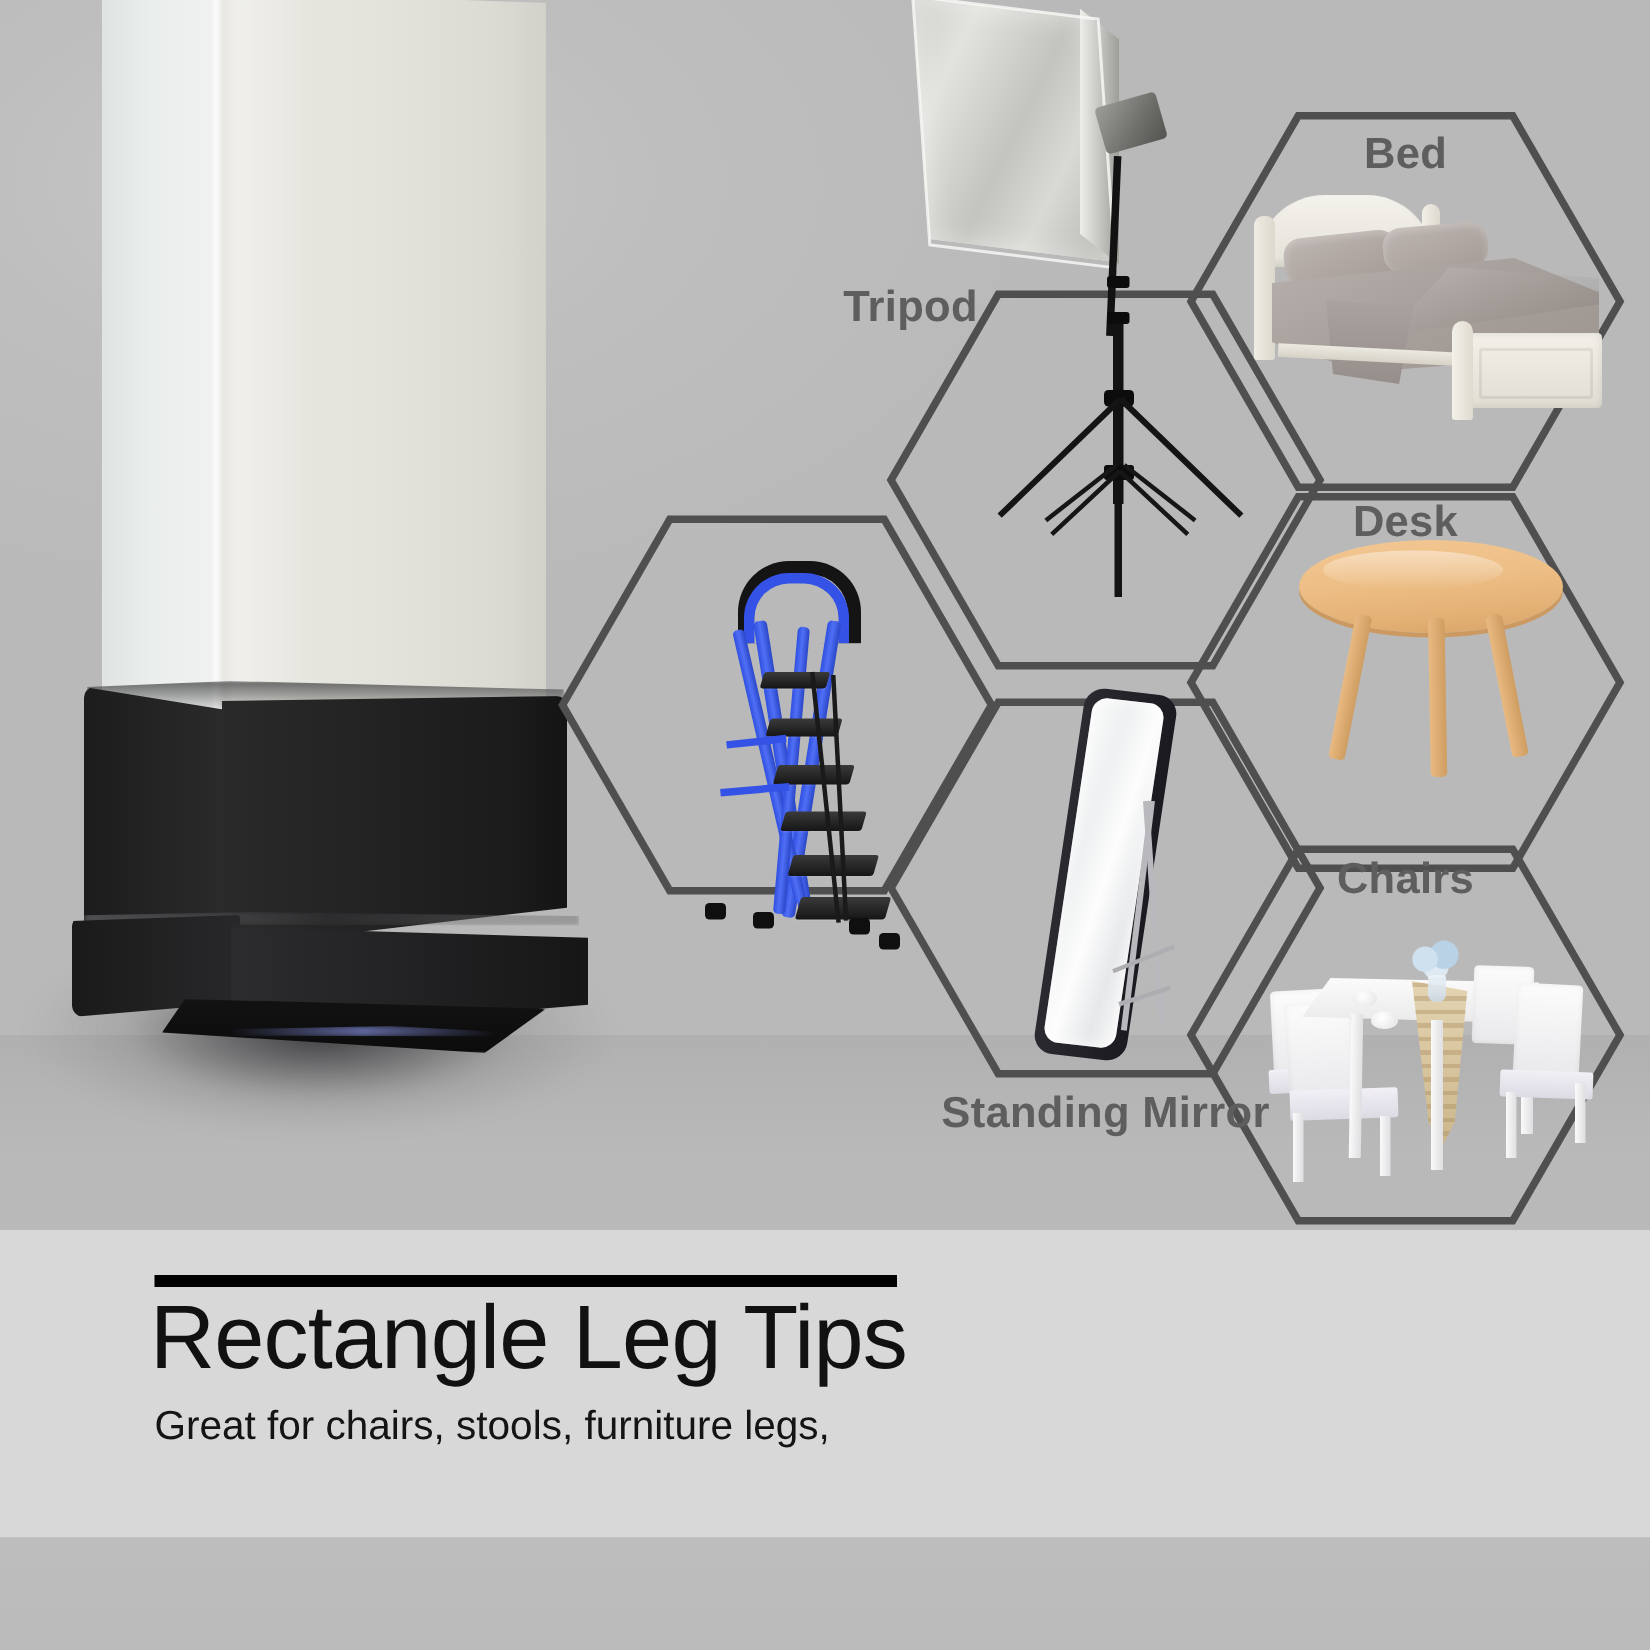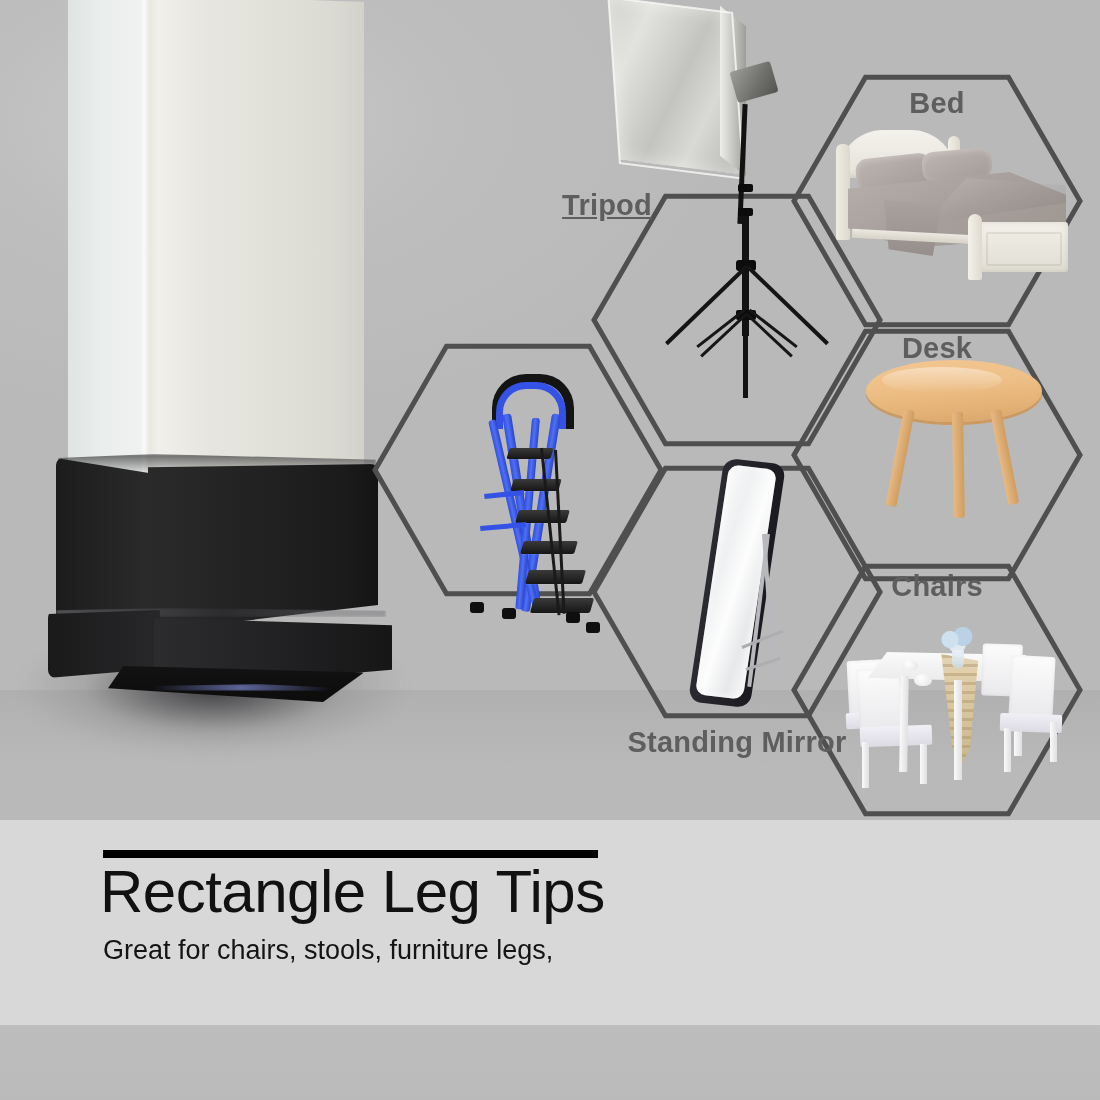--- a/index.html
+++ b/index.html
@@ -426,21 +426,21 @@
         <div class="lad-brace" style="left:92px;top:76px;width:3px;height:164px;transform:rotate(-3deg);"></div>
         <div class="lad-brace" style="left:22px;top:118px;width:40px;height:5px;transform:rotate(-6deg);background:#3552e6;"></div>
         <div class="lad-brace" style="left:18px;top:150px;width:46px;height:5px;transform:rotate(-5deg);background:#3552e6;"></div>
 
         <div class="lad-foot" style="left:8px;top:228px;width:14px;height:11px;"></div>
         <div class="lad-foot" style="left:40px;top:234px;width:14px;height:11px;"></div>
         <div class="lad-foot" style="left:104px;top:238px;width:14px;height:11px;"></div>
         <div class="lad-foot" style="left:124px;top:248px;width:14px;height:11px;"></div>
       </div>
 
-      <div class="hex-label" style="left:507px;top:189px;width:200px;text-decoration:underline;">Tripod</div>
+      <div class="hex-label" style="left:507px;top:189px;width:200px;">Tripod</div>
       <div class="hex-label" style="left:567px;top:726px;width:340px;">Standing Mirror</div>
       <div class="hex-label" style="left:837px;top:87px;width:200px;">Bed</div>
       <div class="hex-label" style="left:837px;top:570px;width:200px;">Chairs</div>
       <div class="hex-label" style="left:837px;top:332px;width:200px;">Desk</div>
     </div>
   </div>
 
   <div id="caption-panel">
     <div id="title-rule"></div>
     <div id="sub-line-1">Great for chairs, stools, furniture legs,</div>

